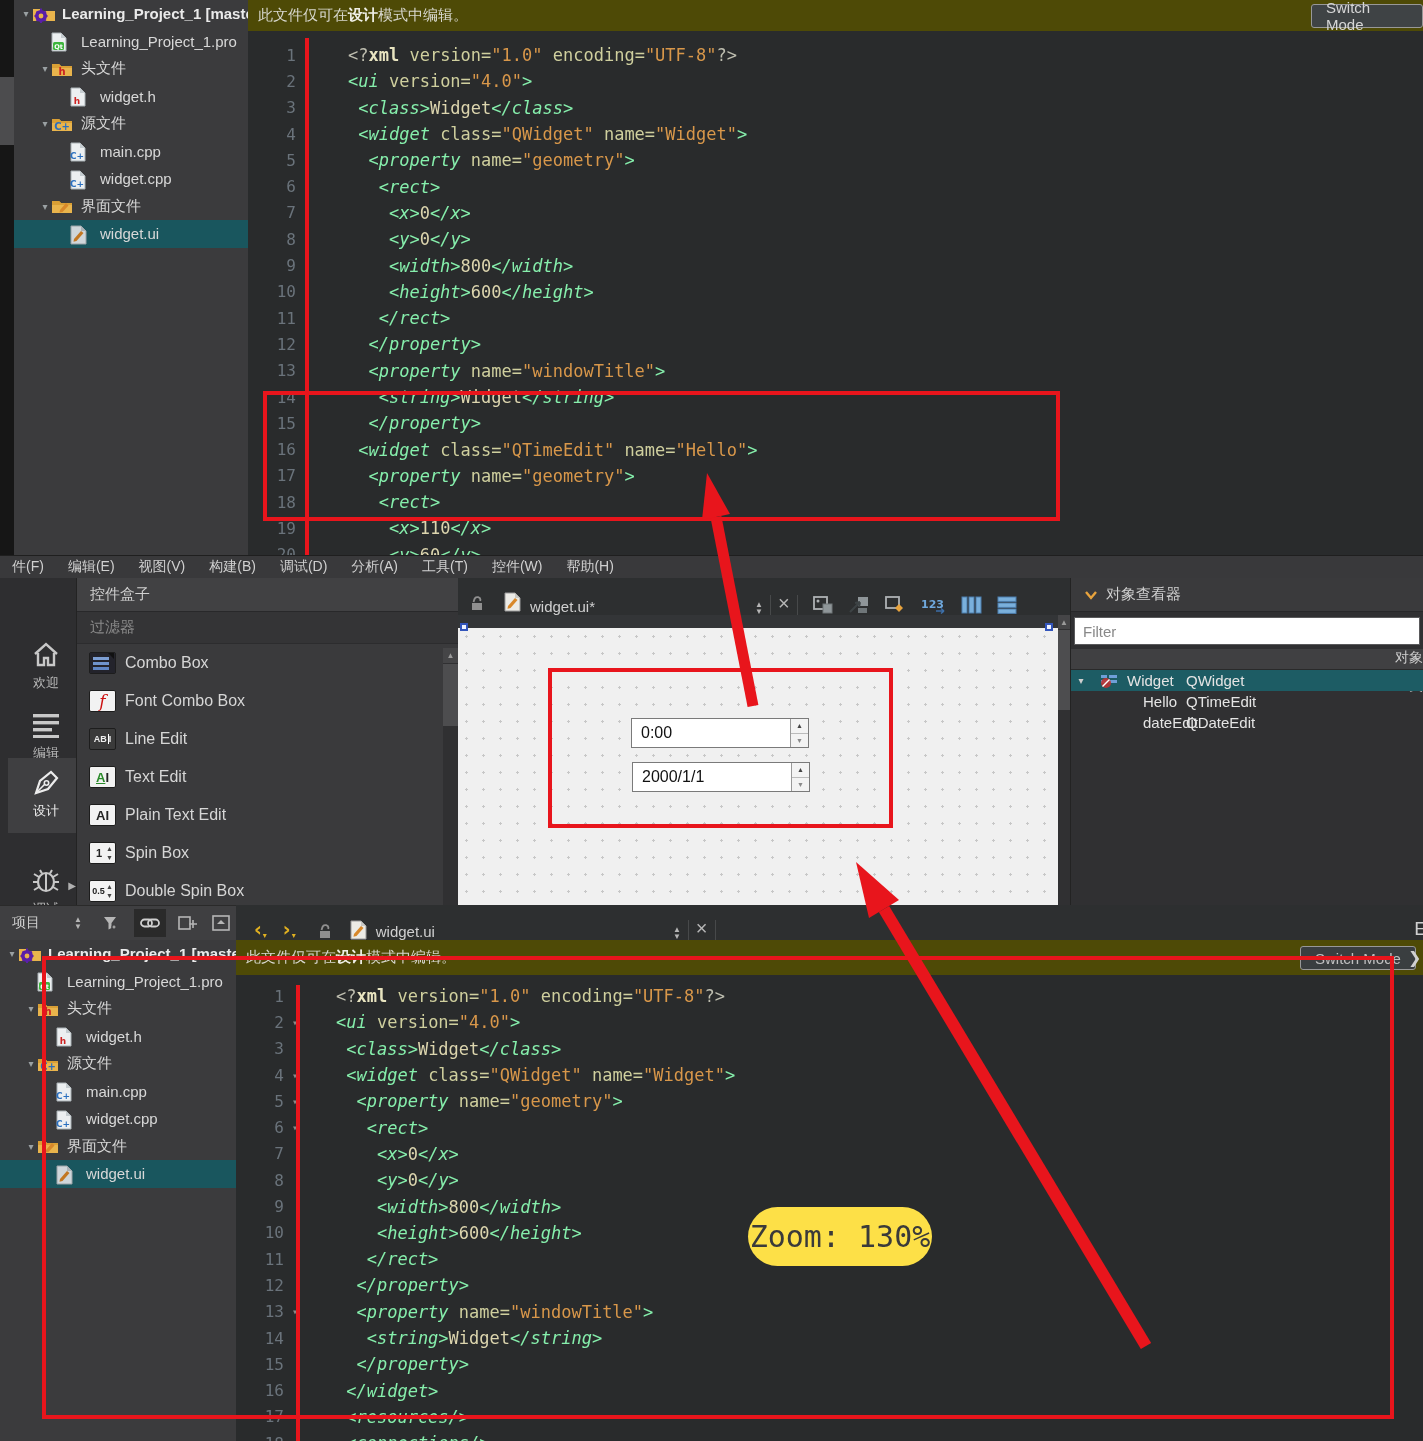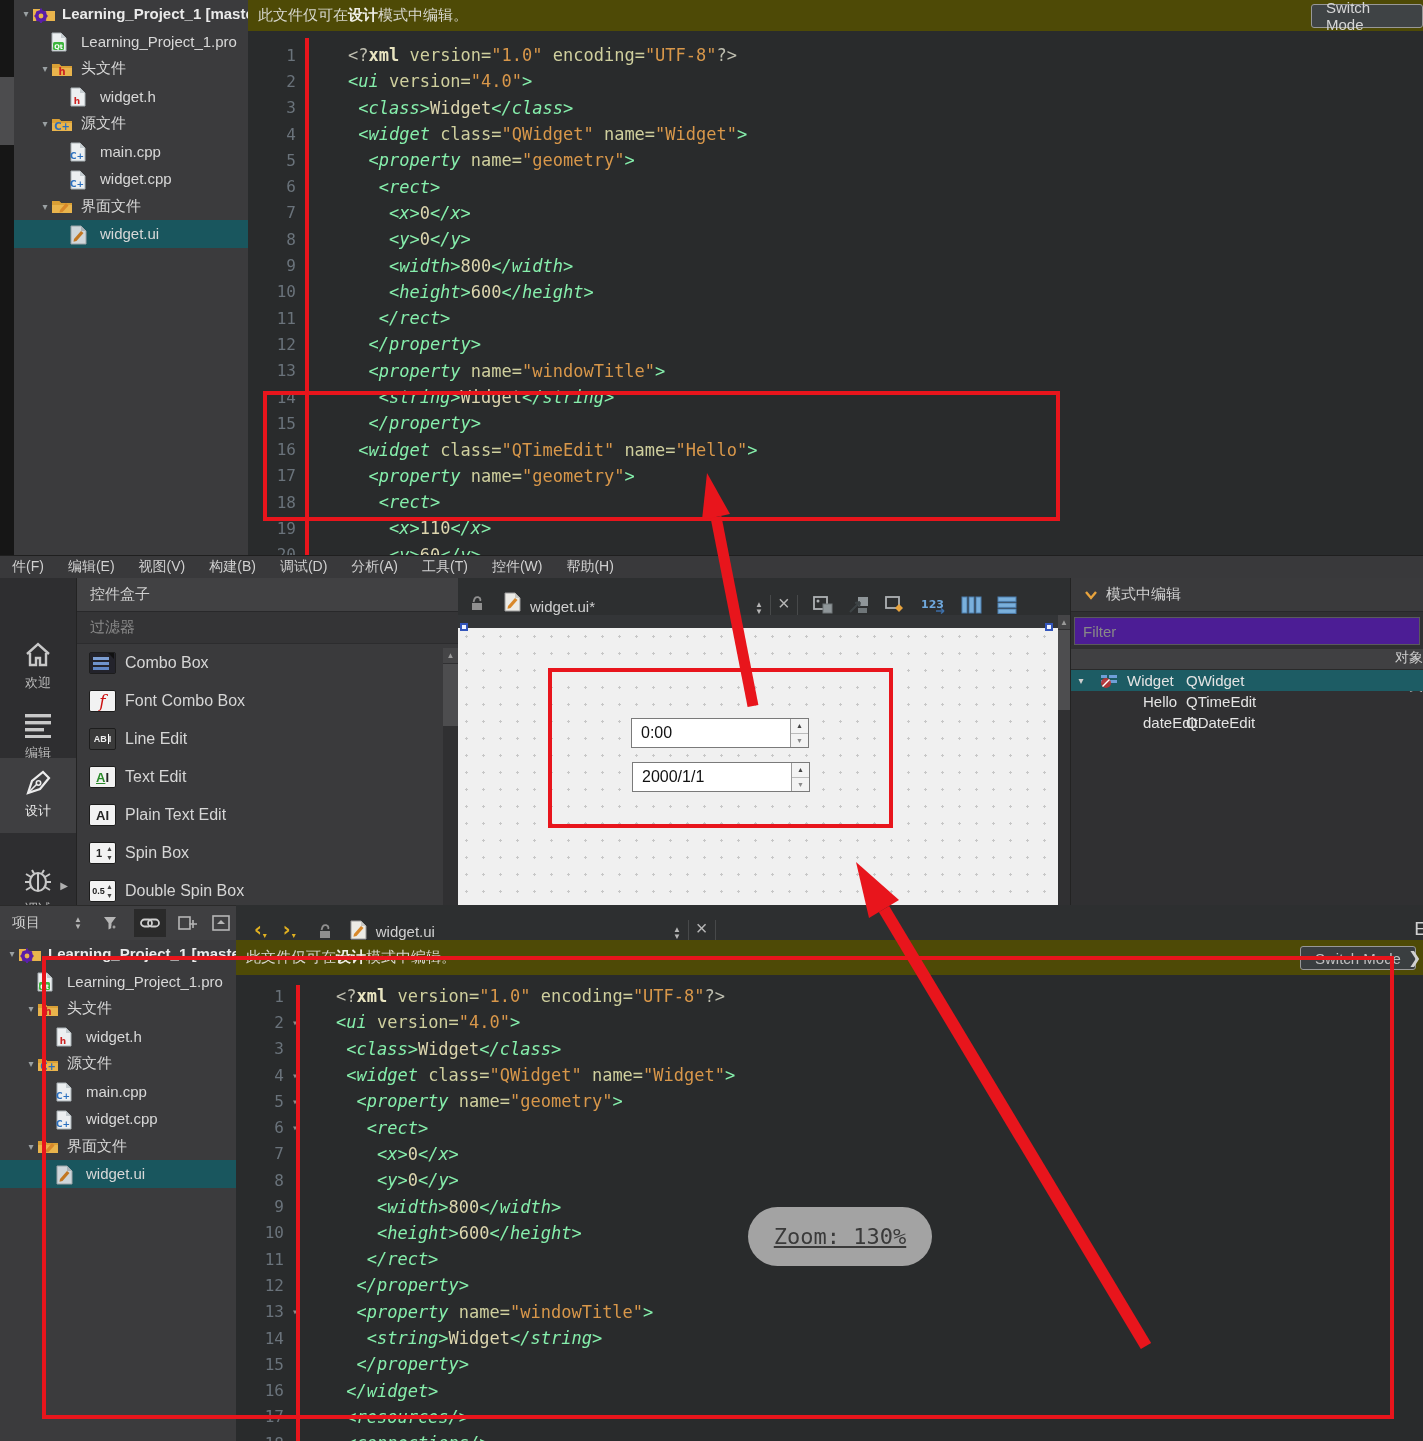--- a/index.html
+++ b/index.html
@@ -37,21 +37,21 @@
   .tk-v { color:#d8974a; }
   .tk-x { color:#dcd5ae; }
   .tk-b { color:#e8e4c0; font-weight:bold; }
 
   
   #menubar { background:#39393b; border-top:1px solid #1f1f1f; display:flex; align-items:center; font-size:14px; color:#d0d0d0; }
   .menu-item { padding:0 12px; height:23px; display:flex; align-items:center; }
 
   
   #modebar { background:#2e2e30; }
-  .mode-item { position:absolute; left:0; width:76px; text-align:center; color:#b8b8b8; font-size:13px; }
+  .mode-item { position:absolute; left:8px; width:76px; text-align:center; color:#b8b8b8; font-size:13px; }
   .mode-item.active { background:#3f3f41; color:#ececec; }
   .mode-ico { margin:6px auto 2px; width:34px; height:34px; display:flex; align-items:center; justify-content:center; }
 
   
   #widgetbox { background:#3a3a3c; border-left:1px solid #232323;text-align:right; }
   .panel-head { background:#414143; border-bottom:1px solid #28282a; color:#d0d0d0; font-size:15px; display:flex; align-items:center; padding-left:13px; }
   .filter-row { color:#8a8a8a; font-size:15px; display:flex; align-items:center; padding-left:13px; background:#343436; border-bottom:1px solid #2c2c2e; }
   .wb-item { display:flex; align-items:center; height:38px; padding-left:12px; color:#d6d6d6; font-size:16px; }
   .wb-ico { flex:none; width:27px; height:22px; margin-right:9px; border-radius:2px; display:flex; align-items:center; justify-content:center; font-size:10px; position:relative; }
 
@@ -67,29 +67,29 @@
   .canvas { background:#f0f0f0; background-image:radial-gradient(#c7c7c7 1.2px, transparent 1.2px); background-size:17px 17px; }
   .handle { position:absolute; width:8px; height:8px; background:#eef2ff; border:2px solid #3355bb; }
   .qedit { position:absolute; display:flex; border:1px solid #7a7a7a; background:#fff; height:30px; width:178px; }
   .qedit-text { flex:1; font-size:16px; color:#111; display:flex; align-items:center; padding-left:9px; font-family:"Liberation Sans",sans-serif; }
   .qedit-spin { flex:none; width:18px; border-left:1px solid #999; display:flex; flex-direction:column; }
   .qedit-spin span { flex:1; display:flex; align-items:center; justify-content:center; font-size:7px; color:#444; border-bottom:1px solid #bbb; background:#f3f3f3; }
   .qedit-spin span:last-child { border-bottom:none; color:#8a8a8a; }
 
   
   #inspector { background:#303032; border-left:1px solid #232323; }
-  .insp-filter { background:#4c1d95; border:1px solid #5a5a5c; color:#888; font-size:15px; display:flex; align-items:center; padding-left:8px; }
+  .insp-filter { background:#ffffff; border:1px solid #5a5a5c; color:#888; font-size:15px; display:flex; align-items:center; padding-left:8px; }
   .insp-colhead { background:#404042; color:#cfcfcf; font-size:14px; display:flex; align-items:flex-end; border-bottom:1px solid #2a2a2a;flex-direction:column; }
   .insp-row { display:flex; align-items:center; height:21px; font-size:15px; color:#e4e4e4; }
   .insp-row.sel { background:#1d5c64; }
   .col-class { position:absolute; left:115px; }
 
   
   #project-pane-bar { background:#3f3f41; border-top:1px solid #2a2a2a; display:flex; align-items:center; color:#cfcfcf; font-size:14px; }
-  .zoom-pill { background:#a3a3a3; border-radius:30px; color:#3a3a3a; font-family:"DejaVu Sans Mono","Liberation Mono",monospace; font-size:22px; display:flex; align-items:center; justify-content:center;text-decoration:underline; }
+  .zoom-pill { background:#fde047; border-radius:30px; color:#3a3a3a; font-family:"DejaVu Sans Mono","Liberation Mono",monospace; font-size:30px; display:flex; align-items:center; justify-content:center; }
 
   
   .anno { position:absolute; pointer-events:none; z-index:50; }
   .anno-rect { border:4px solid #e8151c; }
   .anno-vline { background:#e8151c; width:4px; }
   #anno-svg { position:absolute; left:0; top:0; z-index:51; pointer-events:none; }
 
   .updown { display:flex; flex-direction:column; line-height:7px; font-size:8px; color:#b6b6b6; text-align:center; }
   .chev { color:#e0b020; font-weight:bold; font-size:19px; font-family:"DejaVu Sans",sans-serif; }
   .chev-sub { color:#e0b020; font-size:8px; margin-left:1px; margin-top:10px; }
@@ -417,21 +417,21 @@
   <div class="abs sb-track" style="left:1058px;top:615px;width:12px;height:290px;">
     <div class="sb-btn" style="height:14px;">▲</div>
     <div class="sb-thumb" style="height:80px;margin-top:1px;"></div>
   </div>
 
   <div id="inspector" class="abs" style="left:1070px;top:578px;width:353px;height:327px;">
     <div class="panel-head" style="height:34px;background:#3a3a3c;">
       <svg width="14" height="10" style="margin-right:8px;">
           <polyline points="2,2 7,8 12,2" fill="none" stroke="#e8a33d" stroke-width="2.4"></polyline>
         </svg>
-      <span>模式中编辑</span>
+      <span>对象查看器</span>
     </div>
     <div class="insp-filter" style="margin:5px 3px 4px 3px;height:28px;">Filter</div>
     <div class="insp-colhead" style="height:21px;">
       <span style="padding-left:4px;">对象</span>
       <span style="font-size:9px;color:#b8b8b8;margin-left:64px;">▲</span>
       <span style="width:1px;height:21px;background:#2c2c2c;margin:0 0 0 6px;"></span>
       <span style="padding-left:6px;">类</span>
     </div>
     <div id="insp-rows">
         <div class="insp-row sel" style="position: relative;">

